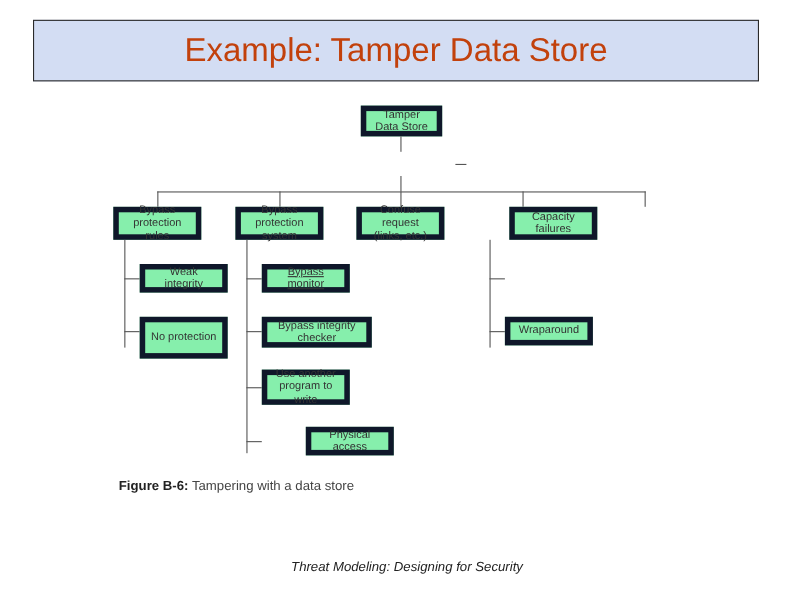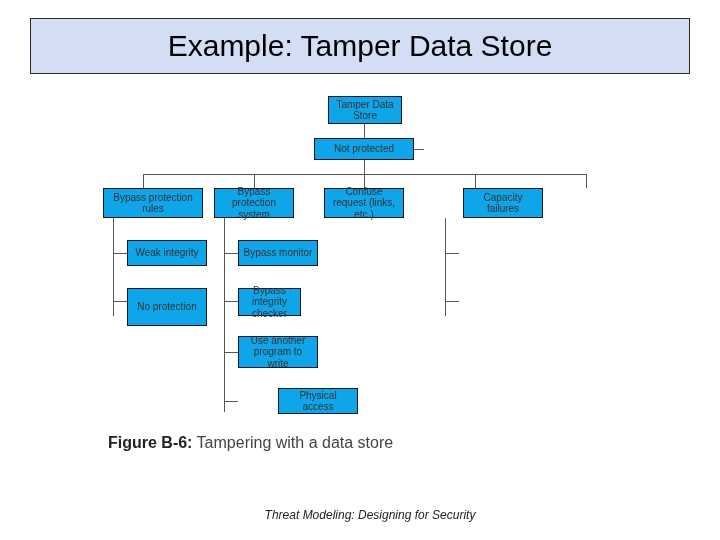--- a/index.html
+++ b/index.html
@@ -6,37 +6,37 @@
   html, body { width: 720px; height: 540px; font-family: Arial, Helvetica, sans-serif; background: #fff; }
   .slide { width: 720px; height: 540px; position: relative; }
   .title-bar {
     position: absolute;
     top: 18px; left: 30px;
     width: 660px; height: 56px;
     background: #d3ddf3;
     border: 1px solid #2a2a2a;
     display: flex; align-items: center; justify-content: center;
   }
-  .title-bar h1 { font-size: 30px; font-weight: normal; color: #000000; }
+  .title-bar h1 { font-size: 30px; font-weight: normal; color: #c2410c; }
   .diagram { position: absolute; top: 90px; left: 0; width: 720px; height: 390px; }
   .node {
     position: absolute;
-    border: 1px solid #0f172a;
-    background: #0ea5e9;
+    border: 5px solid #0f172a;
+    background: #86efac;
     font-size: 10px;
     color: #333;
     display: flex; align-items: center; justify-content: center;
     text-align: center;
     line-height: 1.15;
     padding: 2px 4px;
   }
   .conn { position: absolute; background: #555; }
   .caption {
     position: absolute;
-    font-size: 16px;
+    font-size: 12px;
     color: #444;
   }
   .caption .fignum { font-weight: bold; color: #222; }
   .footer {
     position: absolute;
     bottom: 18px; left: 0; width: 720px;
     text-align: center;
     font-size: 12px; font-style: italic; color: #222; padding-left: 20px;
   }
 </style>
@@ -48,60 +48,60 @@
   <div class="title-bar">
     <h1>Example: Tamper Data Store</h1>
   </div>
 
   <div class="diagram">
 
     <div class="node" style="left:328px; top:6px; width:74px; height:28px;">Tamper Data Store</div>
 
     <div class="conn" style="left:364px; top:34px; width:1px; height:14px;"></div>
 
-    <div class="node" style="left:314px; top:48px; width:100px; height:22px;">Not protected</div>
 
     <div class="conn" style="left:364px; top:70px; width:1px; height:14px;"></div>
 
     <div class="conn" style="left:414px; top:59px; width:10px; height:1px;"></div>
 
     <div class="conn" style="left:143px; top:84px; width:444px; height:1px;"></div>
 
     <div class="conn" style="left:143px; top:84px; width:1px; height:14px;"></div>
     <div class="conn" style="left:254px; top:84px; width:1px; height:14px;"></div>
     <div class="conn" style="left:364px; top:84px; width:1px; height:14px;"></div>
     <div class="conn" style="left:475px; top:84px; width:1px; height:14px;"></div>
     <div class="conn" style="left:586px; top:84px; width:1px; height:14px;"></div>
 
-    <div class="node" style="left:103px; top:98px; width:100px; height:30px;">Bypass protection rules</div>
+    <div class="node" style="left:103px; top:98px; width:80px; height:30px;">Bypass protection rules</div>
     <div class="node" style="left:214px; top:98px; width:80px; height:30px;">Bypass protection system</div>
     <div class="node" style="left:324px; top:98px; width:80px; height:30px;">Confuse request (links, etc.)</div>
     <div class="node" style="left:435px; top:98px; width:80px; height:30px;margin-left:28px;">Capacity failures</div>
 
     <div class="conn" style="left:113px; top:128px; width:1px; height:98px;"></div>
 
     <div class="conn" style="left:113px; top:163px; width:14px; height:1px;"></div>
     <div class="node" style="left:127px; top:150px; width:80px; height:26px;">Weak integrity</div>
 
     <div class="conn" style="left:113px; top:211px; width:14px; height:1px;"></div>
     <div class="node" style="left:127px; top:198px; width:80px; height:38px;text-align:right;">No protection</div>
 
     <div class="conn" style="left:224px; top:128px; width:1px; height:194px;"></div>
     <div class="conn" style="left:224px; top:163px; width:14px; height:1px;"></div>
-    <div class="node" style="left:238px; top:150px; width:80px; height:26px;">Bypass monitor</div>
+    <div class="node" style="left:238px; top:150px; width:80px; height:26px;text-decoration:underline;">Bypass monitor</div>
     <div class="conn" style="left:224px; top:211px; width:14px; height:1px;"></div>
-    <div class="node" style="left:238px; top:198px; width:63px; height:28px;">Bypass integrity checker</div>
+    <div class="node" style="left:238px; top:198px; width:100px; height:28px;">Bypass integrity checker</div>
     <div class="conn" style="left:224px; top:262px; width:14px; height:1px;"></div>
     <div class="node" style="left:238px; top:246px; width:80px; height:32px;">Use another program to write</div>
     <div class="conn" style="left:224px; top:311px; width:14px; height:1px;"></div>
     <div class="node" style="left:238px; top:298px; width:80px; height:26px;margin-left:40px;">Physical access</div>
 
     <div class="conn" style="left:445px; top:128px; width:1px; height:98px;"></div>
     <div class="conn" style="left:445px; top:163px; width:14px; height:1px;"></div>
     <div class="conn" style="left:445px; top:211px; width:14px; height:1px;"></div>
+    <div class="node" style="left:459px; top:198px; width:80px; height:26px;">Wraparound</div>
 
     <div class="caption" style="left:108px; top:344px;">
       <span class="fignum">Figure B-6:</span><span> Tampering with a data store</span>
     </div>
   </div>
 
   <div class="footer">Threat Modeling: Designing for Security</div>
 </div>
 
 </body></html>

